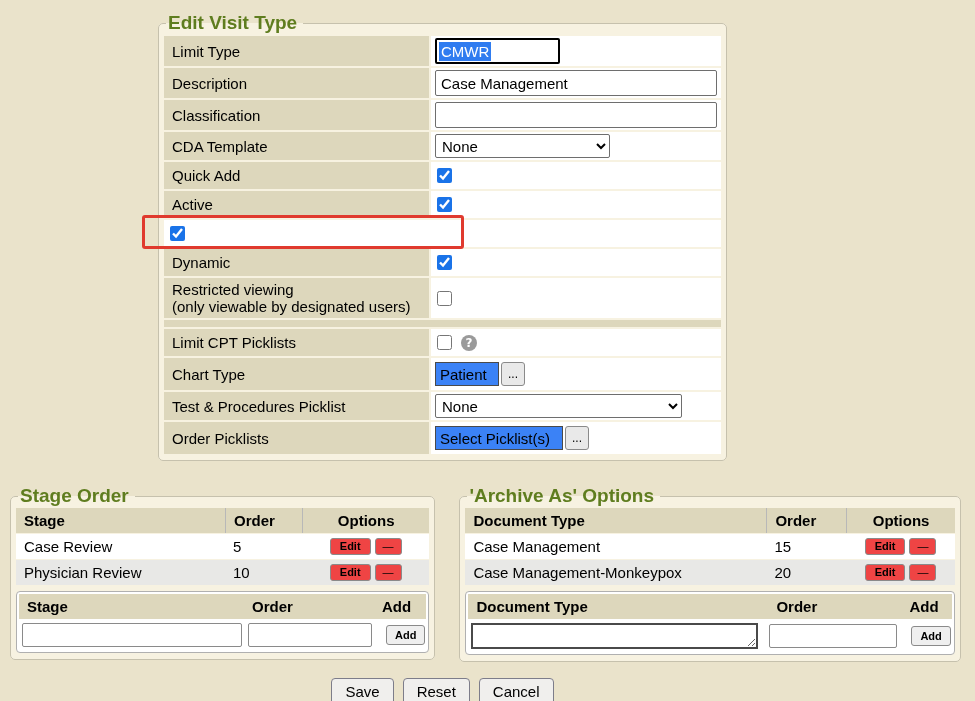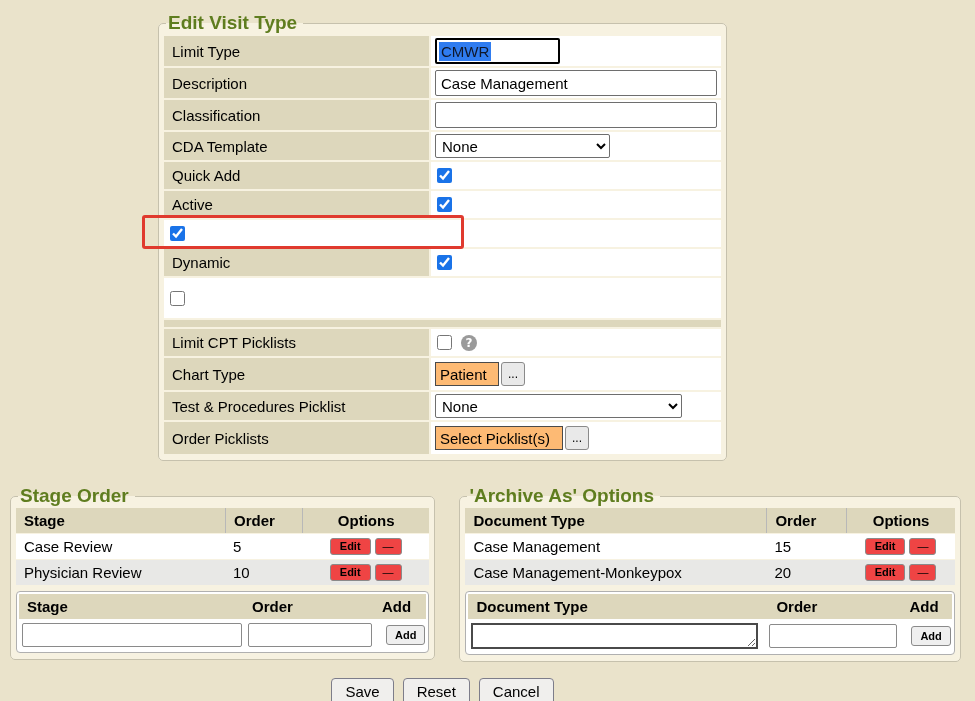--- a/index.html
+++ b/index.html
@@ -46,38 +46,38 @@
   .spacer-row { height: 7px; background: var(--label_bg); margin-top: 2px; }
   .txt-input {
     width: 100%; height: 26px; border: 1px solid #6e6e6e; border-radius: 2px;
     font-family: inherit; font-size: 15px; padding: 0 5px; background: #fff;
   }
   .vt-box {
     width: 125px; height: 26px; border: 2px solid #000; border-radius: 2px;
     background: #fff; display: flex; align-items: center; padding-left: 2px;
     overflow: hidden;
   }
-  .vt-box .sel { background: var(--selection_blue); color: #0f172a; padding: 1px 2px; }
+  .vt-box .sel { background: var(--selection_blue); color: #ffffff; padding: 1px 2px; }
   select {
     height: 24px; font-family: inherit; font-size: 15px;
     border: 1px solid #6e6e6e; border-radius: 2px; background: #fff; padding: 0 2px;
   }
   .sel-cda { width: 175px; } .sel-test { width: 247px; }
   input[type="checkbox"] {
     width: 15px; height: 15px; margin: 2px 0 2px 2px;
     accent-color: var(--checkbox_blue);
   }
   .help-icon {
     display: inline-flex; align-items: center; justify-content: center;
     width: 16px; height: 16px; border-radius: 50%; background: #9a9a9a;
     color: #fff; font-size: 12px; font-weight: bold; margin-left: 9px;
     font-family: "DejaVu Sans", sans-serif;
   }
   .pick-box {
-    height: 24px; border: 1px solid #4a4a4a; background: #fdba74;
+    height: 24px; border: 1px solid #4a4a4a; background: #3b82f6;
     display: flex; align-items: center; padding: 0 4px; white-space: nowrap;
   }
   .pick-chart { width: 64px; } .pick-order { width: 128px; }
   .dots-btn {
     height: 24px; width: 24px; margin-left: 2px; background: #e9e9e9;
     border: 1px solid #8a8a8a; border-radius: 3px; font-size: 12px;
     font-family: inherit; padding: 0 2px; line-height: 10px;
   }
   .hl-box {
     position: absolute; left: -22px; width: 322px; height: 34px;
@@ -189,20 +189,24 @@
     </div>
 
     <div class="frow h27">
       <div class="lbl">Dynamic</div>
       <div class="val">
         <input type="checkbox" checked="" style="">
       </div>
     </div>
 
     <div class="frow h40">
+      <div class="lbl">
+        <span>Restricted viewing</span>
+        <span>(only viewable by designated users)</span>
+      </div>
       <div class="val">
         <input type="checkbox" style="">
       </div>
     </div>
 
     <div class="spacer-row"></div>
 
     <div class="frow h27">
       <div class="lbl">Limit CPT Picklists</div>
       <div class="val">

